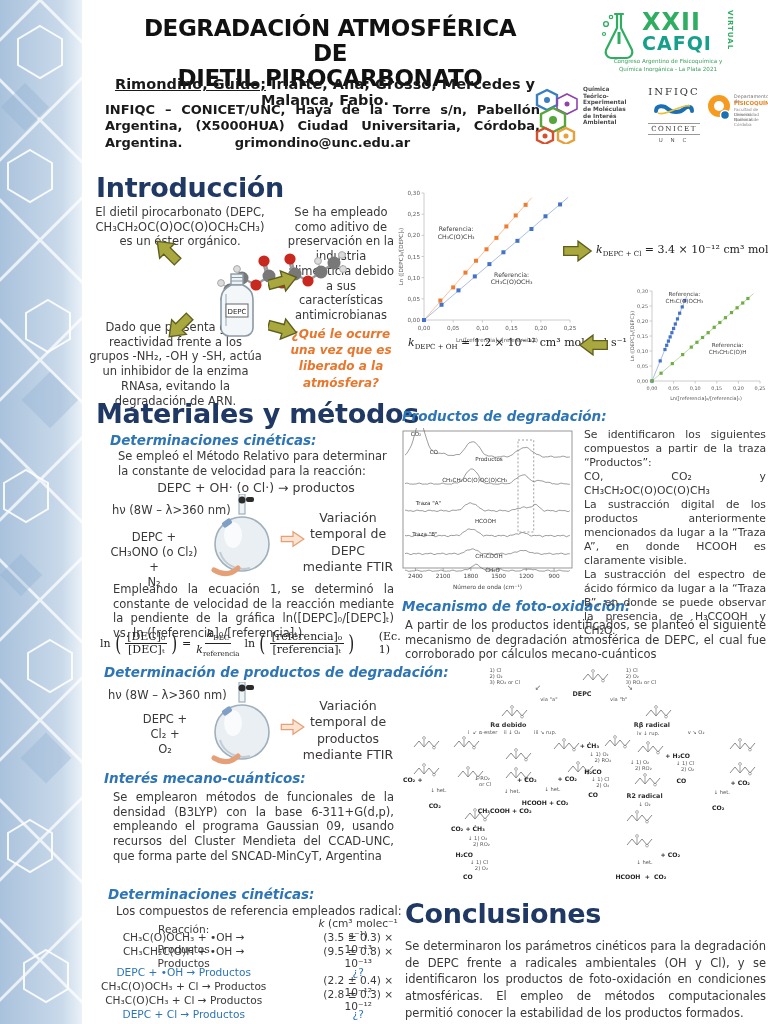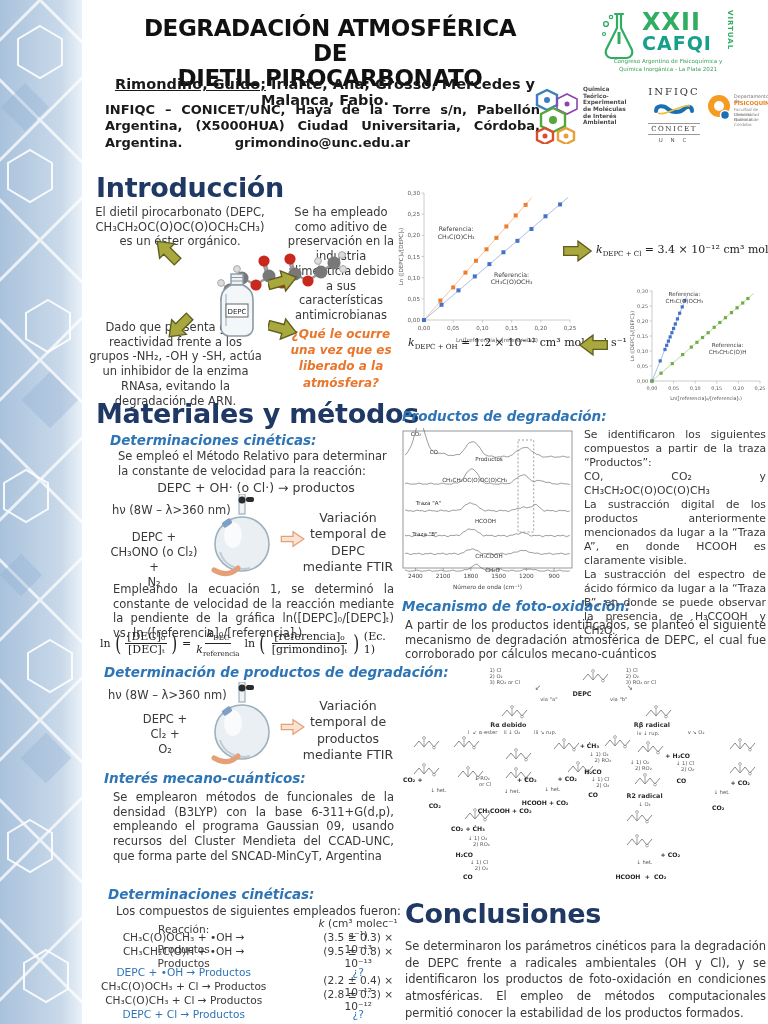--- a/index.html
+++ b/index.html
@@ -408,24 +408,24 @@
     <span class="paren">)</span>
     <span>=</span>
     <span class="frac">
         <span class="num"><i>k</i><sub class="eq-sub">DEC</sub></span>
         <span class="den"><i>k</i><sub class="eq-sub">referencia</sub></span>
       </span>
     <span>ln</span>
     <span class="paren">(</span>
     <span class="frac">
         <span class="num">[referencia]₀</span>
-        <span class="den">[grimondino]ₜ</span>
+        <span class="den">[referencia]ₜ</span>
       </span>
     <span class="paren">)</span>
-    <span style="margin-left:0">(Ec. 1)</span>
+    <span style="margin-left:20px">(Ec. 1)</span>
   </div>
 
   <div class="abs sub-h" style="left:104px;top:664px">Determinación de productos de degradación:</div>
   <div class="abs body-t" style="left:108px;top:688px">hν (8W – λ&gt;360 nm)</div>
   <div class="abs flask-label prel" style="left:130px;top:712px;width:70px">DEPC +
 Cl₂ +
 O₂</div>
   <svg class="abs" style="left:206px;top:682px" width="72" height="86" viewBox="0 0 72 86">
     <rect x="33" y="0" width="6" height="20" fill="#eef3f6" stroke="#9fb0bd" stroke-width="1.2"></rect>
     <circle cx="36" cy="6" r="3.5" fill="#2b2b2b"></circle>
@@ -648,21 +648,21 @@
       <div class="mech-lab cond" style="left: 246.56px; top: 135.52px;">↓ O₂</div>
       <div class="mech-lab prod" style="left: 272.32px; top: 184.8px;">+ CO₂</div>
       <div class="mech-lab cond" style="left: 246.56px; top: 193.76px;">↓ het.</div>
       <div class="mech-lab prod" style="left: 242.88px; top: 207.2px;">HCOOH  +  CO₂</div>
       <div class="mech-lab prod" style="left: 342.24px; top: 113.12px;">+ CO₂</div>
       <div class="mech-lab cond" style="left: 323.84px; top: 124.32px;">↓ het.</div>
       <div class="mech-lab prod" style="left: 320.16px; top: 137.76px;">CO₂</div>
     </div>
 
   <div class="abs sub-h" style="left:108px;top:886px">Determinaciones cinéticas:</div>
-  <div class="abs body-t" style="left:116px;top:904px">Los compuestos de siguientes empleados fueron:</div>
+  <div class="abs body-t" style="left:116px;top:904px">Los compuestos de referencia empleados radical:</div>
   <div class="abs tbl" id="results-table" style="left:96px;top:922px;width:305px">
     <div class="tbl-row tbl-head">
       <div class="tbl-c1">Reacción:</div>
       <div class="tbl-c2"><i>k</i><span> (cm³ molec⁻¹ s⁻¹)</span></div>
     </div>
     <div id="table-rows">
         <div class="tbl-row">
           <div class="tbl-c1">CH₃C(O)OCH₃ + •OH  → Productos</div>
           <div class="tbl-c2">(3.5 ± 0.3) × 10⁻¹³</div>
         </div>

